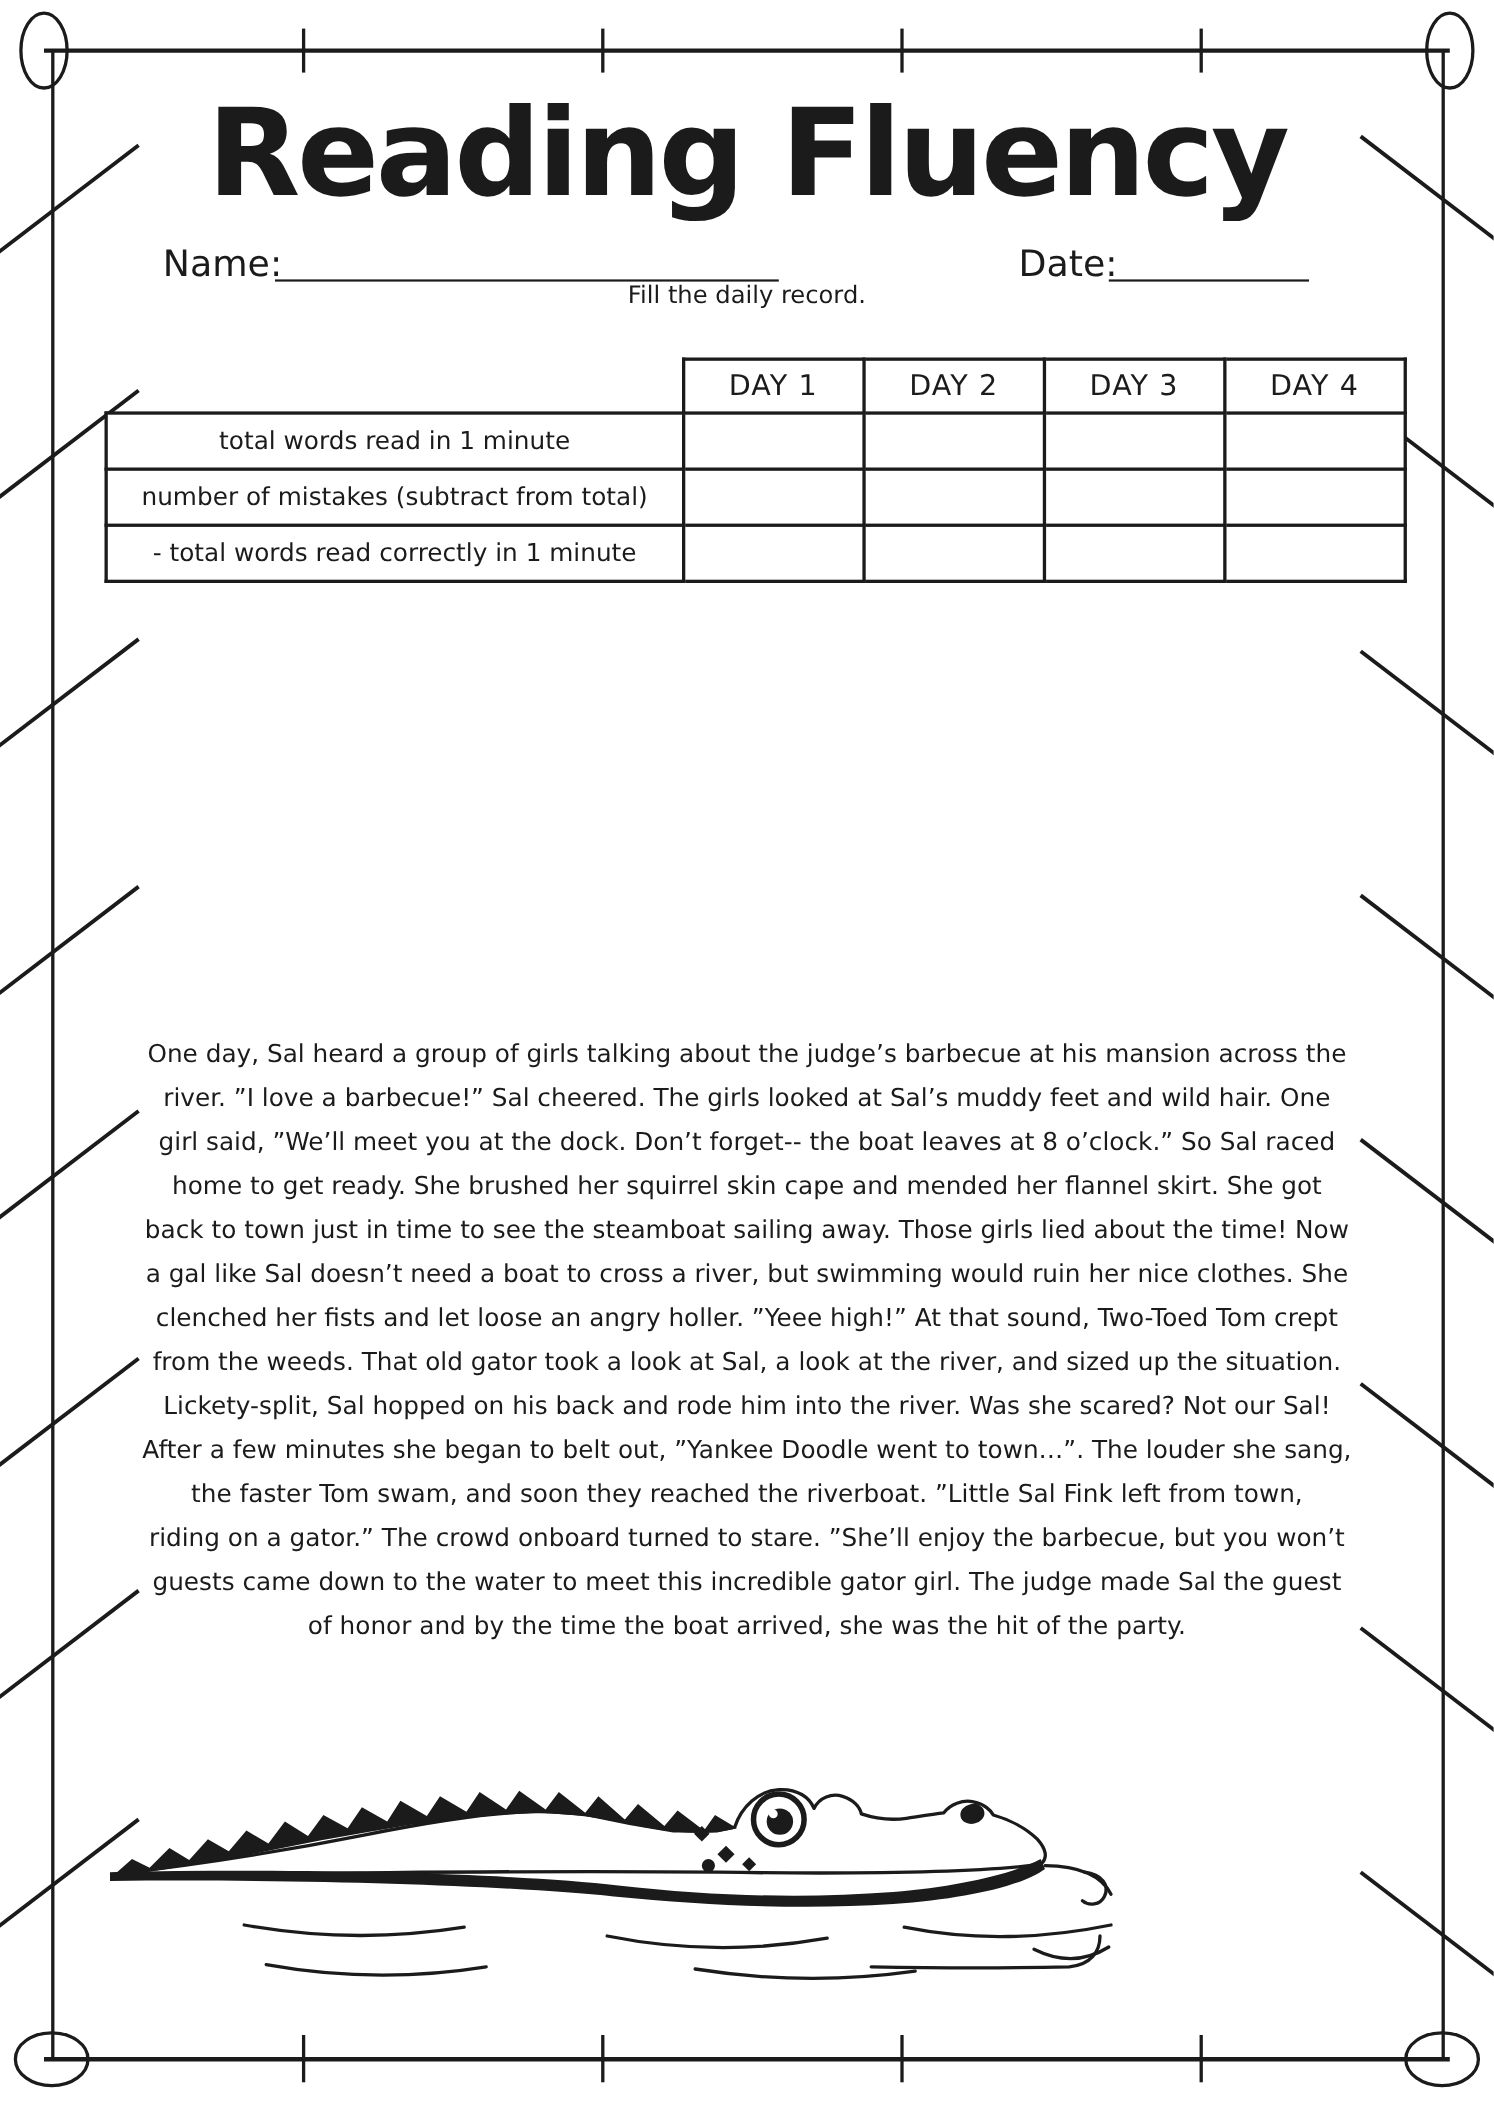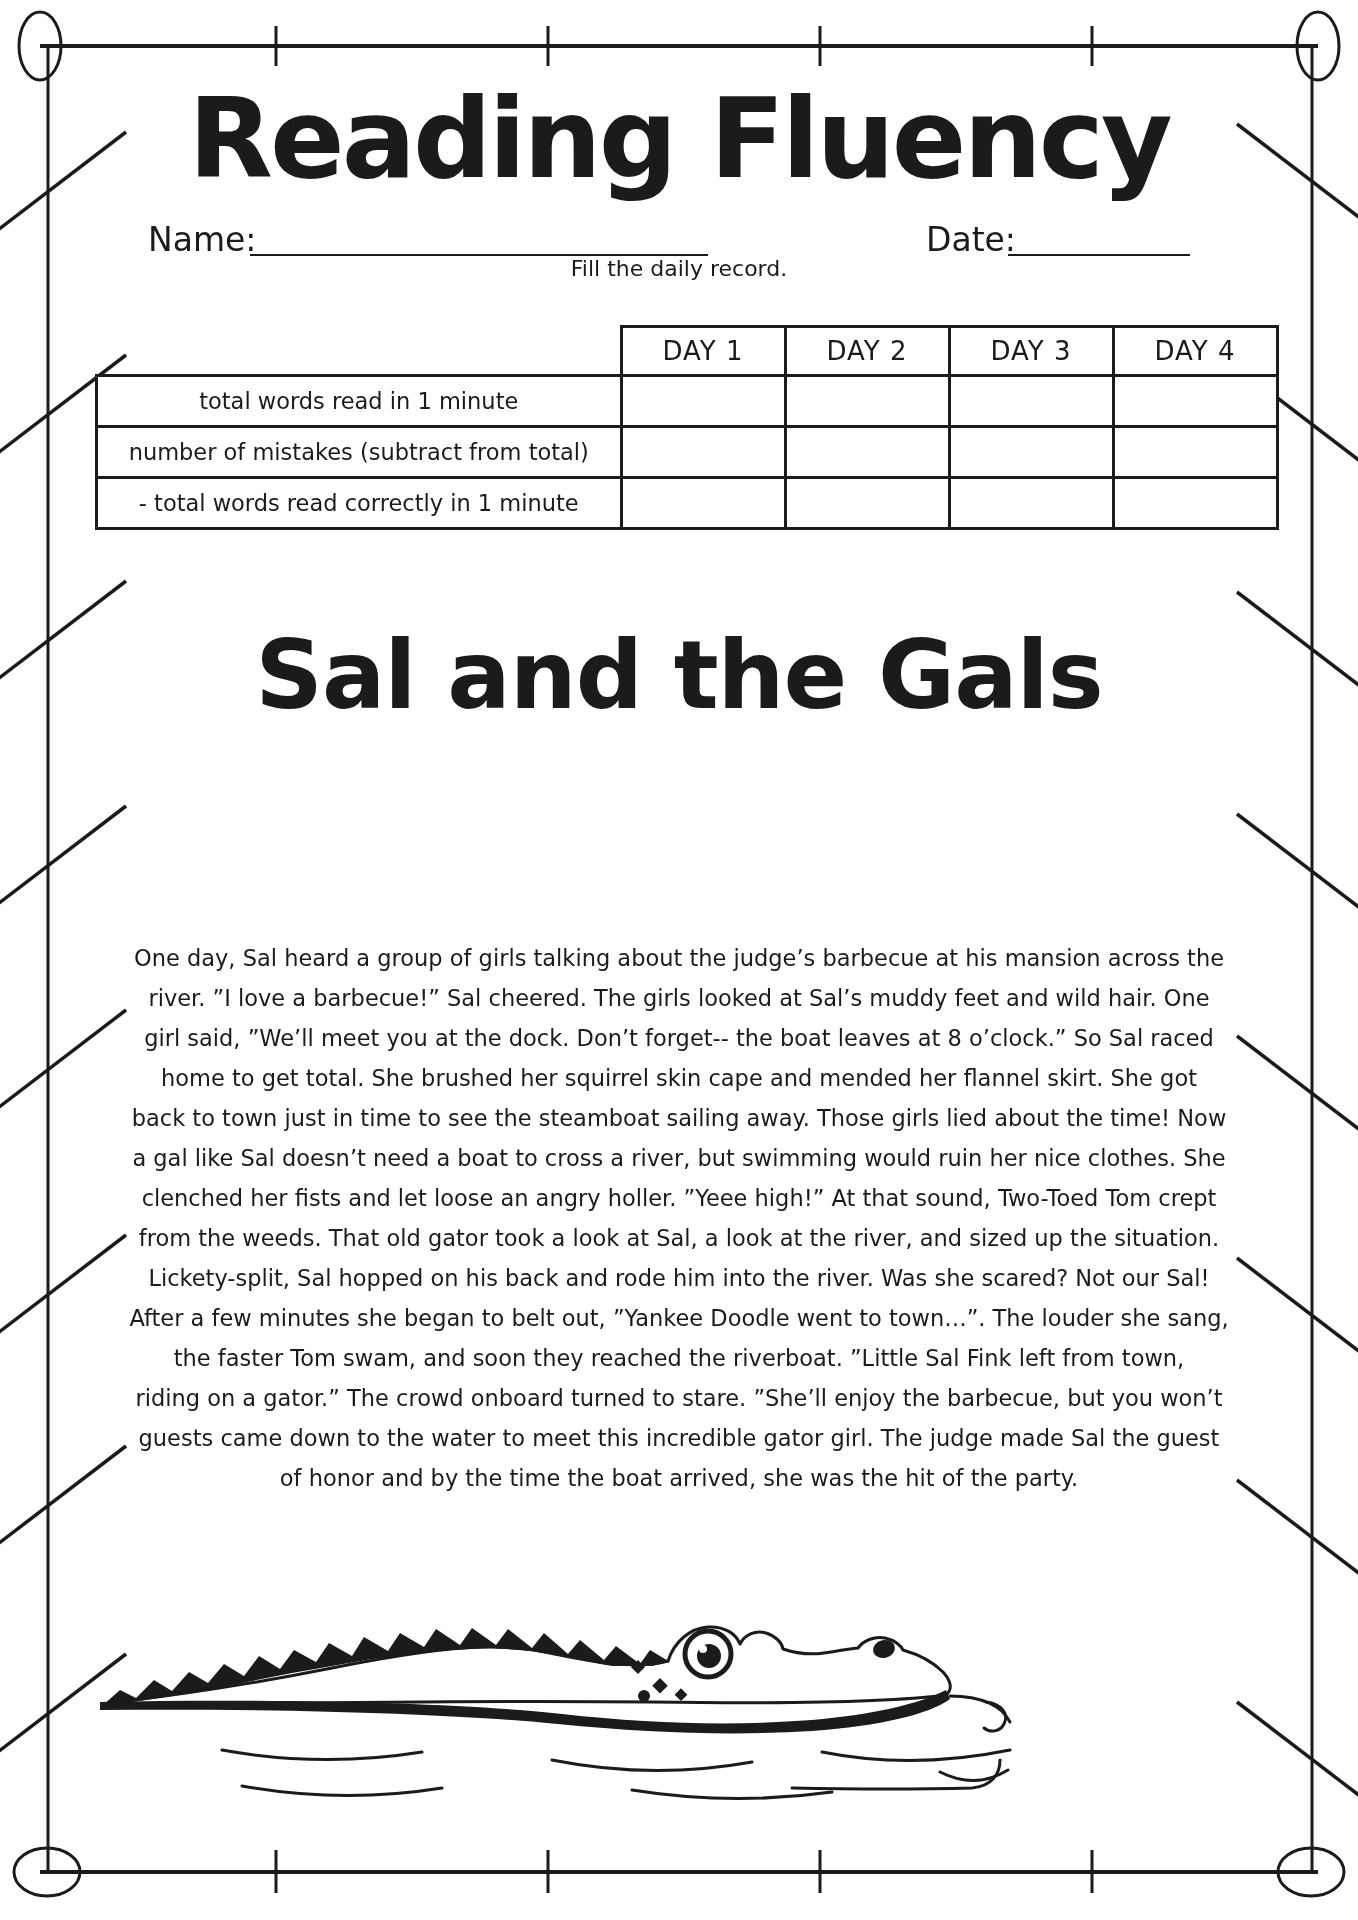--- a/index.html
+++ b/index.html
@@ -140,26 +140,25 @@
     <tr>
       <td class="rlabel">- total words read correctly in 1 minute</td>
       <td class="cell"></td>
       <td class="cell"></td>
       <td class="cell"></td>
       <td class="cell"></td>
     </tr>
   </tbody>
     </table>
 
-  <h2 class="story-title">Sal and the Gals</h2>
   <div class="story">
       <div class="story-line">One day, Sal heard a group of girls talking about the judge’s barbecue at his mansion across the</div>
       <div class="story-line">river. ”I love a barbecue!” Sal cheered. The girls looked at Sal’s muddy feet and wild hair. One</div>
       <div class="story-line">girl said, ”We’ll meet you at the dock. Don’t forget-- the boat leaves at 8 o’clock.” So Sal raced</div>
-      <div class="story-line">home to get total. She brushed her squirrel skin cape and mended her flannel skirt. She got</div>
+      <div class="story-line">home to get ready. She brushed her squirrel skin cape and mended her flannel skirt. She got</div>
       <div class="story-line">back to town just in time to see the steamboat sailing away. Those girls lied about the time! Now</div>
       <div class="story-line">a gal like Sal doesn’t need a boat to cross a river, but swimming would ruin her nice clothes. She</div>
       <div class="story-line">clenched her fists and let loose an angry holler. ”Yeee high!” At that sound, Two-Toed Tom crept</div>
       <div class="story-line">from the weeds. That old gator took a look at Sal, a look at the river, and sized up the situation.</div>
       <div class="story-line">Lickety-split, Sal hopped on his back and rode him into the river. Was she scared? Not our Sal!</div>
       <div class="story-line">After a few minutes she began to belt out, ”Yankee Doodle went to town…”. The louder she sang,</div>
       <div class="story-line">the faster Tom swam, and soon they reached the riverboat. ”Little Sal Fink left from town,</div>
       <div class="story-line">riding on a gator.” The crowd onboard turned to stare. ”She’ll enjoy the barbecue, but you won’t</div>
       <div class="story-line">guests came down to the water to meet this incredible gator girl. The judge made Sal the guest</div>
       <div class="story-line">of honor and by the time the boat arrived, she was the hit of the party.</div>

